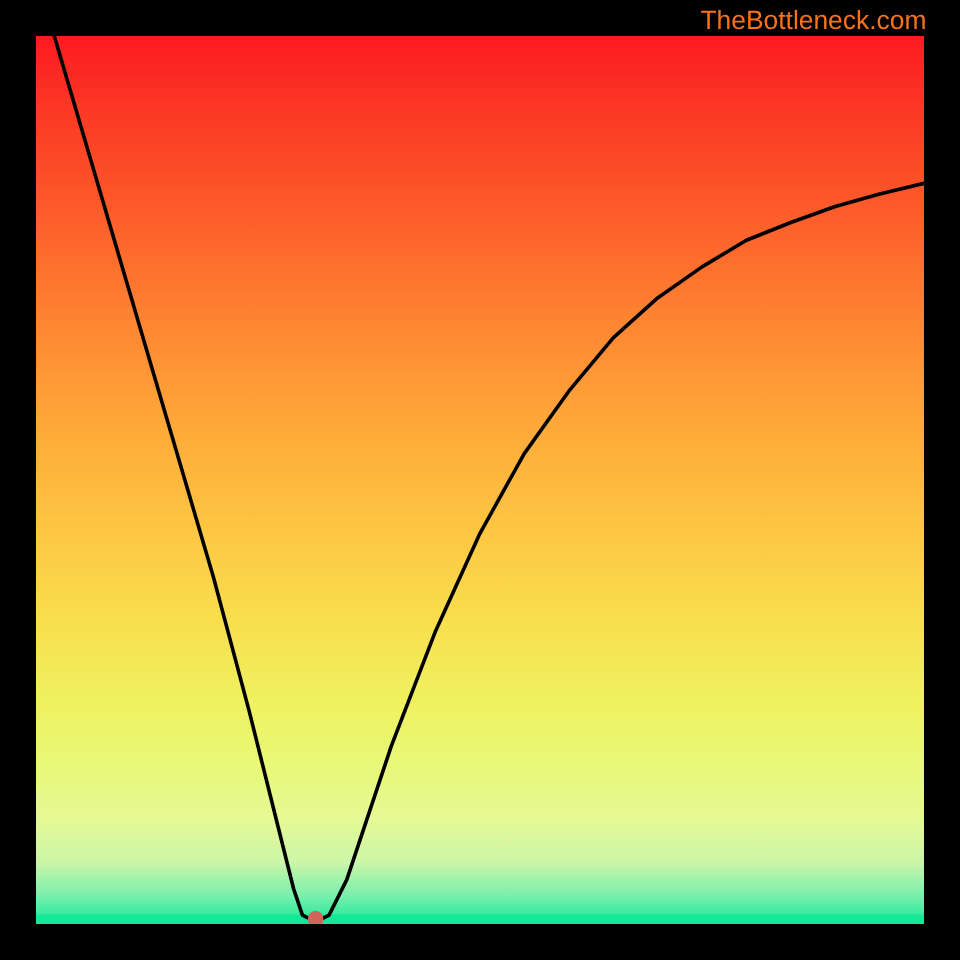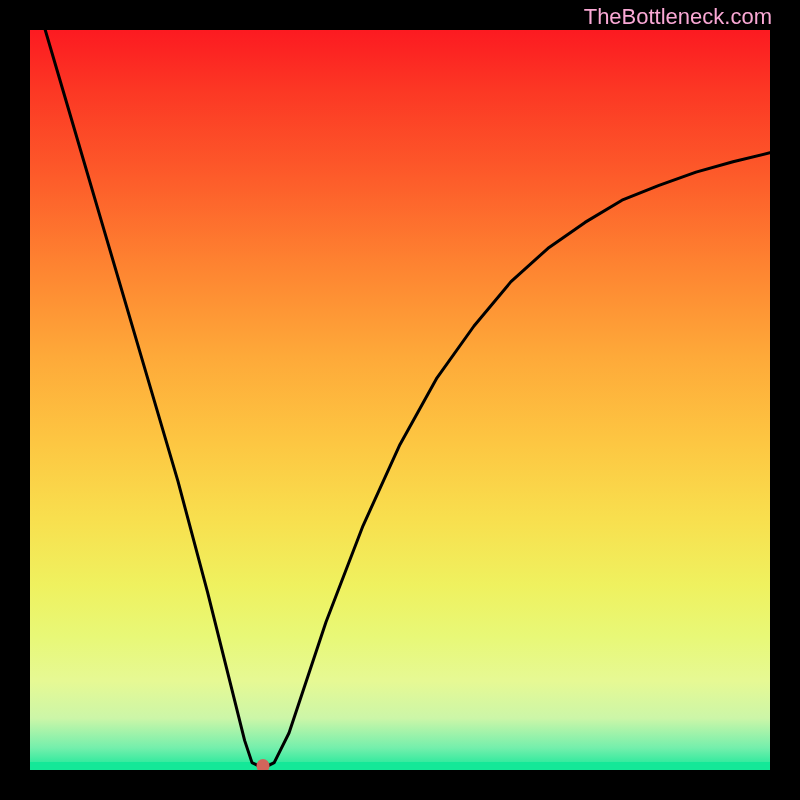--- a/index.html
+++ b/index.html
@@ -57,21 +57,21 @@
   .curve-svg {
     position: absolute;
     inset: 0;
     width: 740px;
     height: 740px;
   }
   .watermark {
     position: absolute;
     top: 4px;
     right: 28px;
-    color: #f9a8d4;
+    color: #f97316;
     font-size: 22px;
     font-weight: 400;
     letter-spacing: 0px;
   }
   .marker {
     position: absolute;
     width: 13px;
     height: 14px;
     background: #d1655b;
     border-radius: 50%;

